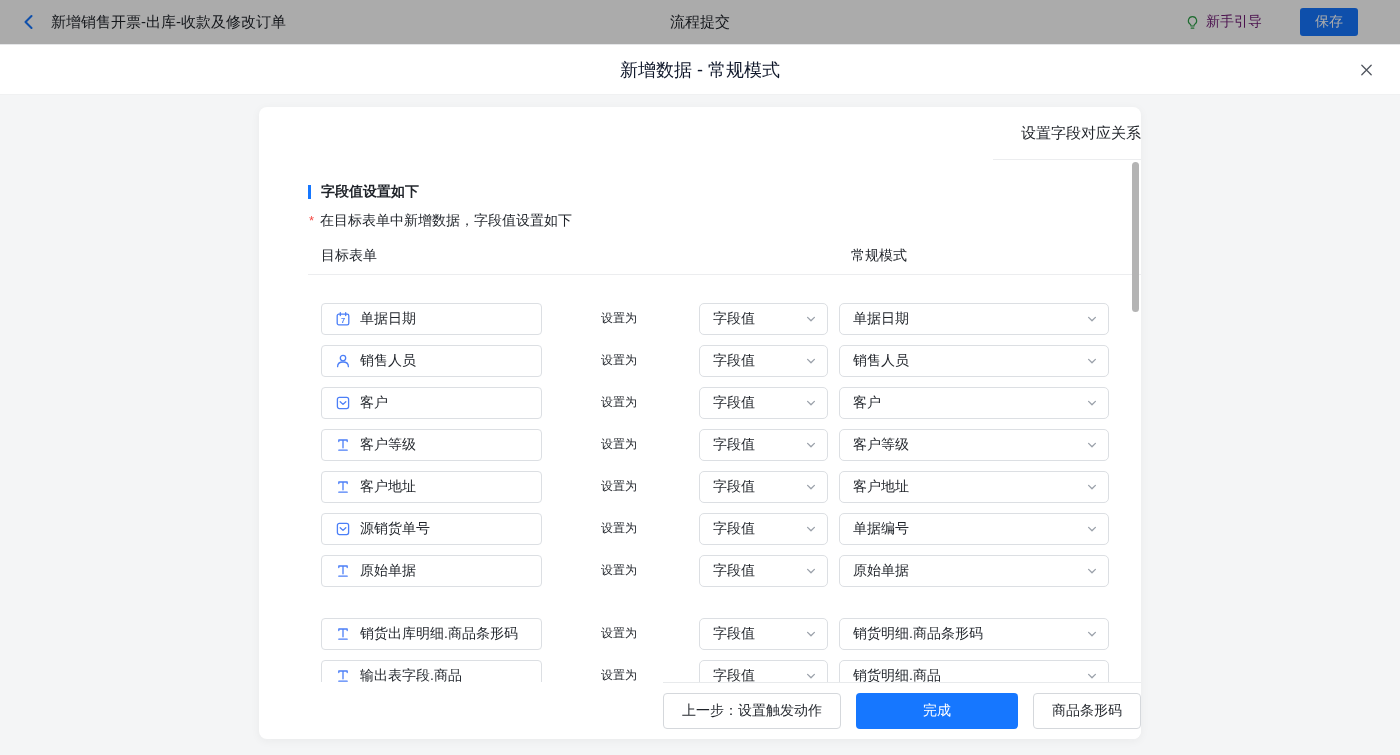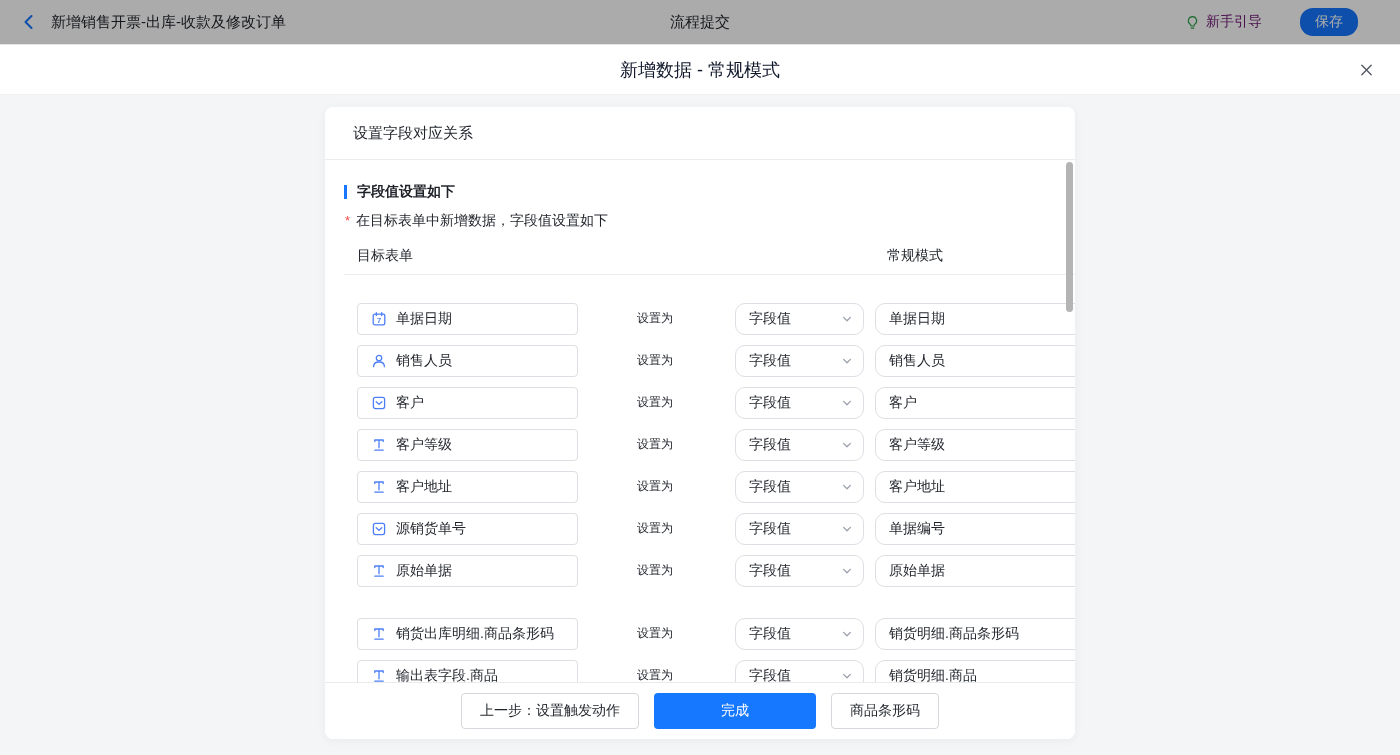--- a/index.html
+++ b/index.html
@@ -9,33 +9,33 @@
   
   .topbar { position:relative; height:45px; background:#FFFFFF; display:flex; align-items:center;
             padding:0 42px 0 20px; border-bottom:1px solid #E5E6E8; }
   .topbar-dim { position:absolute; inset:0; background:rgba(0,0,0,0.33); z-index:5; pointer-events:none; }
   .back-btn { display:flex; align-items:center; background:none; border:none; cursor:pointer; margin-right:13px; }
   .tb-title { font-size:15px; color:#1F2329; }
   .tb-center { position:absolute; left:0; right:0; text-align:center; font-size:15px; color:#1F2329; pointer-events:none; }
   .tb-right { margin-left:auto; display:flex; align-items:center; }
   .guide { display:flex; align-items:center; gap:6px; color:#701a75; font-size:14px; margin-right:38px; cursor:pointer; }
   .save-btn { min-width:58px; height:28px; padding:0 12px; background:#1677FF; color:#FFFFFF; border:none;
-              border-radius:13px; font-size:14px; font-family:inherit; cursor:pointer; }
+              border-radius:3px; font-size:14px; font-family:inherit; cursor:pointer; }
 
   
   .dialog-header { position:relative; height:50px; background:#FFFFFF; display:flex; align-items:center;
                    justify-content:center; border-bottom:1px solid #F0F1F2; }
   .dialog-title { font-size:18px; font-weight:500; color:#0f172a; }
   .close-btn { position:absolute; right:26px; top:50%; transform:translateY(-50%); background:none; border:none;
                display:flex; cursor:pointer; }
 
   
   .main { height:660px; }
-  .panel { position:relative; width:750px; height:632px; margin:12px auto 0; background:#FFFFFF;
-           border-radius:8px; box-shadow:0 2px 10px rgba(31,35,41,0.05); display:flex; flex-direction:column; overflow:hidden; }
+  .panel { position:relative; width:882px; height:632px; margin:12px auto 0; background:#FFFFFF;
+           border-radius:8px; box-shadow:0 2px 10px rgba(31,35,41,0.05); display:flex; flex-direction:column; overflow:hidden;align-items:flex-end; }
   .panel-header { flex:none; height:53px; line-height:52px; padding-left:28px; font-size:15px; color:#1F2329;
                   border-bottom:1px solid #ECEDEF; }
   .panel-body { flex:1; overflow:hidden; position:relative; }
 
   .section-row { margin:23px 0 0 19px; display:flex; align-items:center; }
   .section-bar { width:3px; height:14px; background:#1677FF; margin-right:10px; }
   .section-title { font-size:14px; font-weight:700; color:#1F2329; }
 
   .hint-row { margin:11px 0 0 20px; font-size:14px; color:#1F2329; }
   .req { color:#F54A45; margin-right:6px; font-size:13px; }
@@ -46,21 +46,21 @@
   .sep { height:1px; background:#ECEDEF; margin:7px 0 0 19px; width:833px; }
 
   .rows-area { margin-top:28px; }
   .group + .group { margin-top:31px; }
   .row { position:relative; height:32px; margin-bottom:10px; }
   .field-box { position:absolute; left:32px; top:0; width:221px; height:32px; border:1px solid #DCDFE3;
                border-radius:4px; display:flex; align-items:center; padding-left:13px; background:#FFFFFF; }
   .ficon { display:flex; margin-right:9px; flex:none; }
   .field-label { font-size:14px; color:#1F2329; white-space:nowrap; }
   .set-as { position:absolute; left:312px; top:7px; font-size:12px; color:#1F2329; }
-  .select { position:absolute; top:0; height:32px; border:1px solid #DCDFE3; border-radius:10px; display:flex;
+  .select { position:absolute; top:0; height:32px; border:1px solid #DCDFE3; border-radius:5px; display:flex;
             align-items:center; justify-content:space-between; padding:0 10px 0 13px; background:#FFFFFF; cursor:pointer; }
   .sel-label { font-size:14px; color:#1F2329; white-space:nowrap; }
   .select-mode { left:410px; width:129px; }
   .select-output { left:550px; width:270px; }
   .chev { display:flex; margin-left:8px; }
 
   .scroll-thumb { position:absolute; right:2px; top:55px; width:7px; height:150px; background:#B4B4B4;
                   border-radius:4px; cursor:pointer; }
 
   .panel-footer { flex:none; height:57px; border-top:1px solid #E8EAEC; background:#FFFFFF; display:flex;

